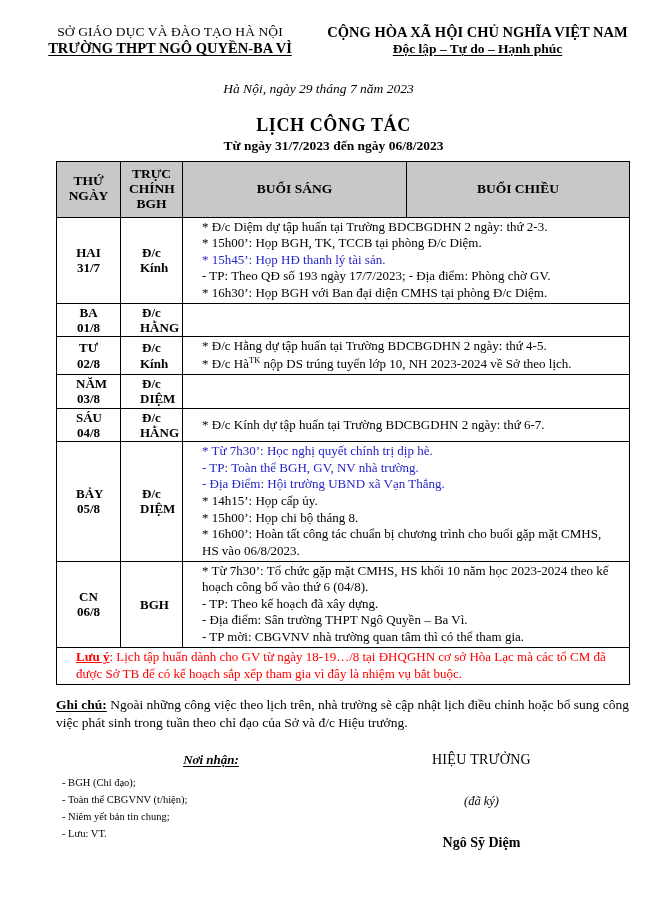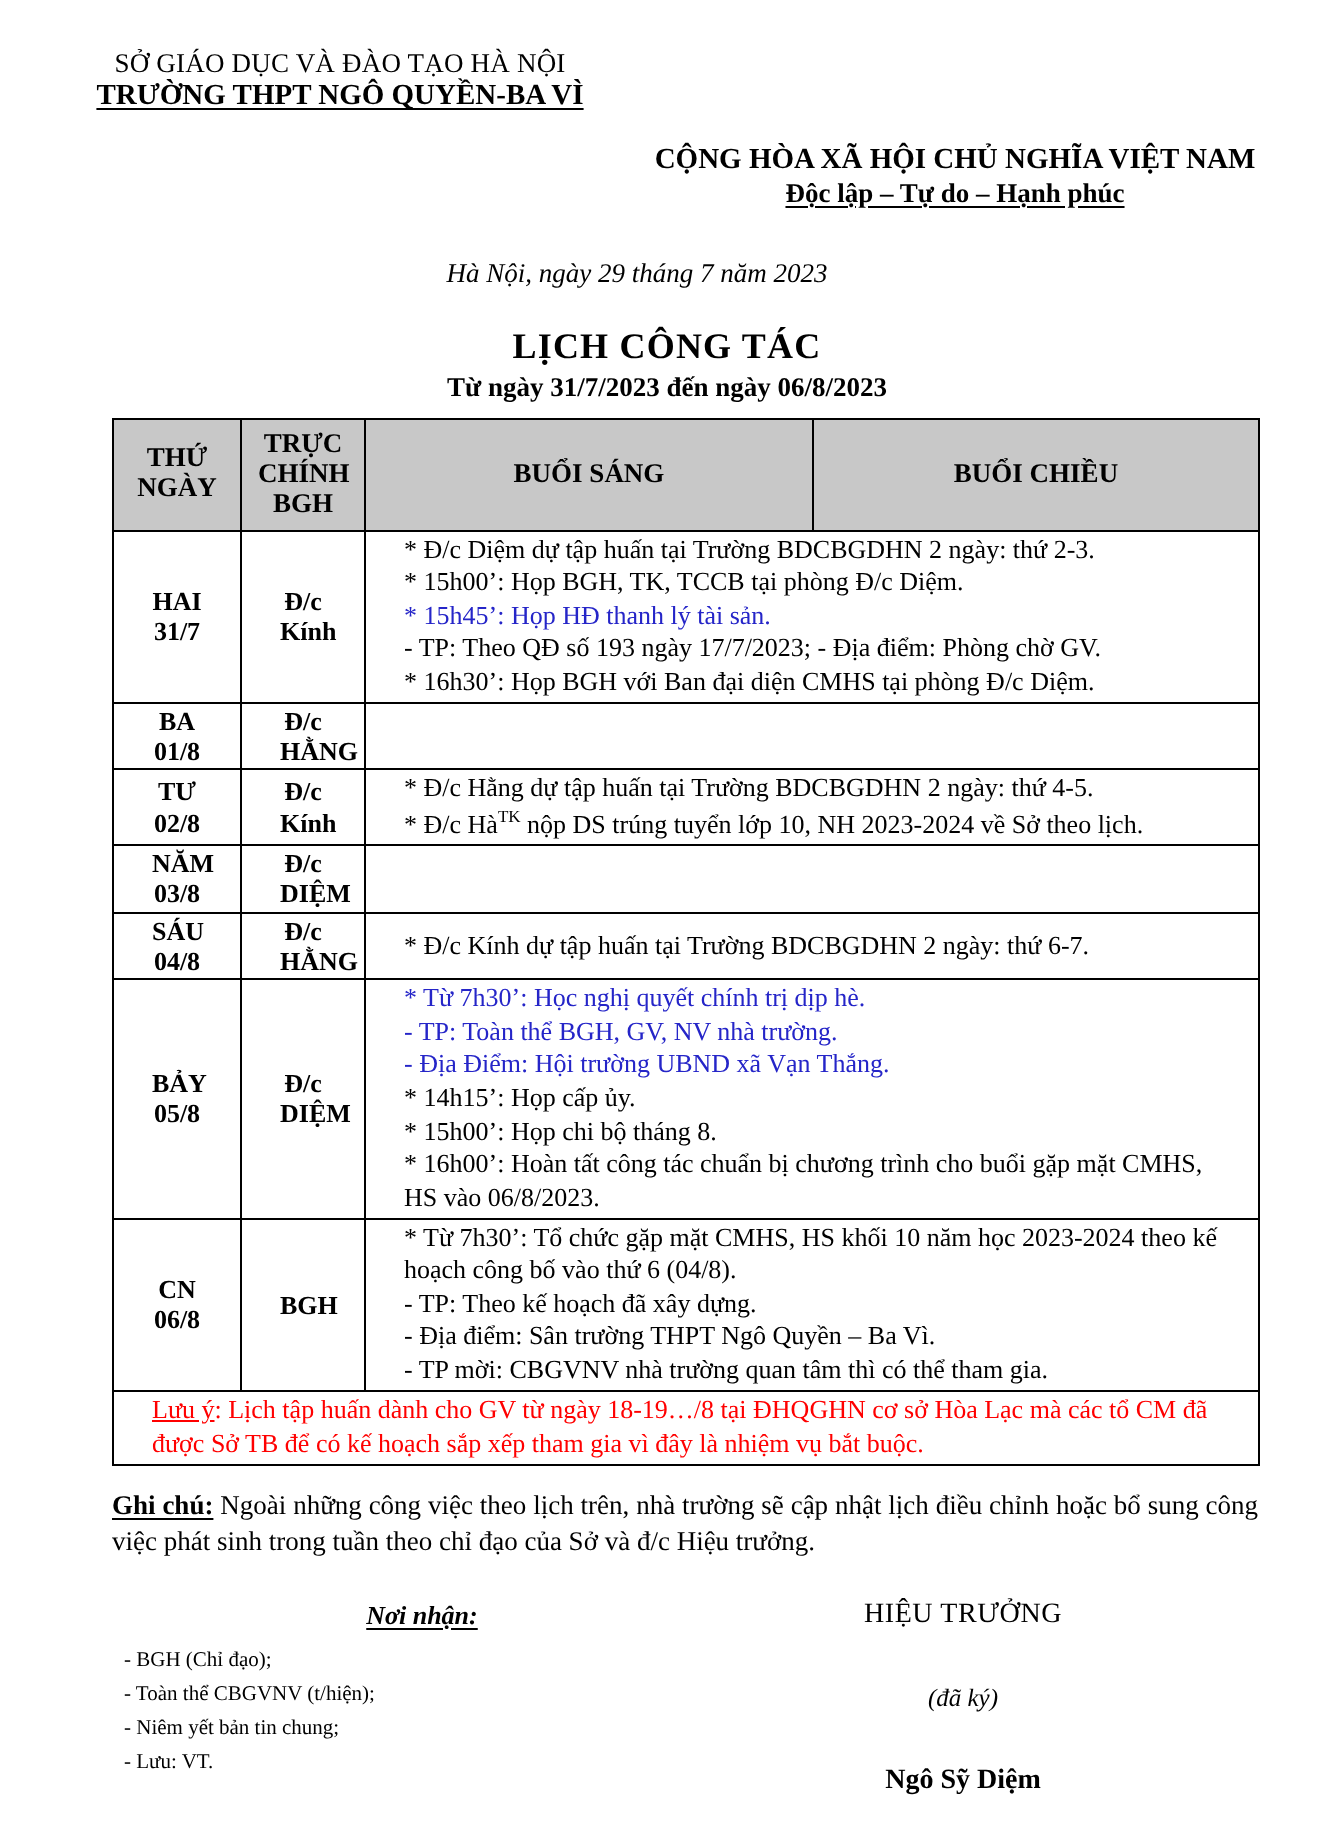--- a/index.html
+++ b/index.html
@@ -44,21 +44,20 @@
   }
   .lh-line2 {
     font-size: 14.5px;
     font-weight: bold;
     text-decoration: underline;
     text-underline-offset: 2px;
   }
   .lh-r1 {
     font-size: 14.5px;
     font-weight: bold;
-    margin-top: 48px;
   }
   .lh-r2 {
     font-size: 13.5px;
     font-weight: bold;
     text-decoration: underline;
     text-underline-offset: 2px;
   }
   .date-line {
     text-align: center;
     font-style: italic;
@@ -130,21 +129,21 @@
   .blue { color: #2525c8; }
   sup.tk { font-size: 8.5px; vertical-align: super; }
 
   td.note {
     text-align: left;
     color: #ff0000;
     padding: 3px 5px 3px 6px;
     line-height: 1.3;
     font-size: 13px;
   }
-  td.note u { text-decoration: underline; font-weight: normal; }
+  td.note u { text-decoration: underline; font-weight: bold; }
 
   
   .ghichu {
     padding: 11px 38px 0 56px;
     box-sizing: border-box;
     font-size: 13.5px;
     line-height: 1.34;
     text-align: justify;
   }
   .ghichu .lead {

